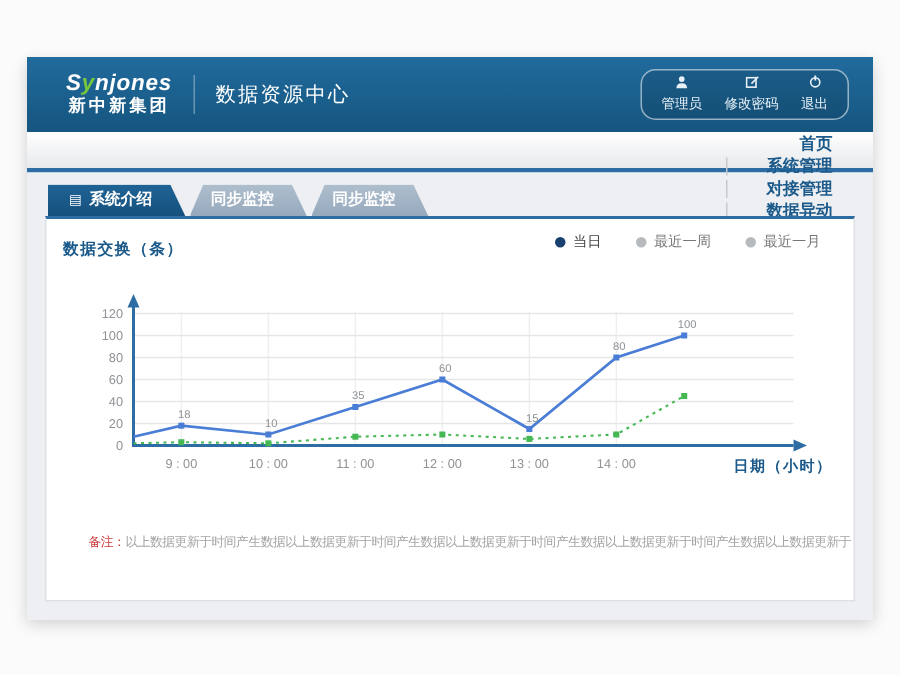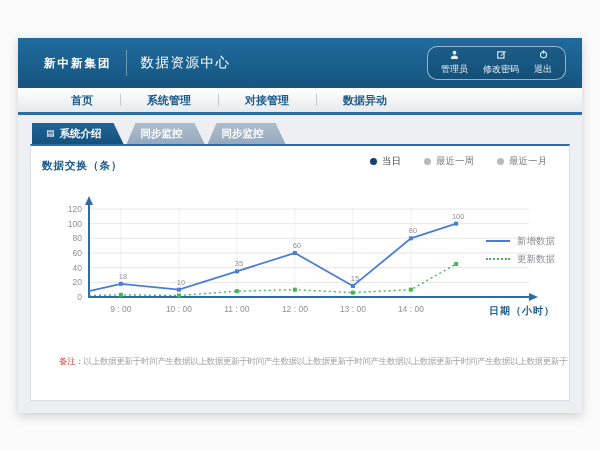--- a/index.html
+++ b/index.html
@@ -14,21 +14,21 @@
   .logo-sub{font-size:11.5px;font-weight:bold;letter-spacing:2px;}
   .v-div{width:1px;height:26px;background:rgba(255,255,255,.35);margin:0 14px;}
   .app-title{color:#fff;font-size:13.5px;letter-spacing:1.5px;}
   .user-pill{position:absolute;right:16px;top:50%;transform:translateY(-50%);
     border:1px solid rgba(255,255,255,.55);border-radius:10px;padding:3px 13px;display:flex;gap:15px;
     color:#e9f1f8;font-size:9px;align-items:center;background:rgba(0,0,0,.10);}
   .user-item{display:flex;align-items:center;gap:4px;cursor:pointer;white-space:nowrap;flex-direction:column;}
   .user-item svg{display:block;}
   
   .nav{height:24px;background:linear-gradient(#ffffff,#e7e9eb);border-bottom:3px solid #2e6da4;
-    display:flex;align-items:center;padding-left:26px;}
+    display:flex;align-items:flex-end;padding-left:26px;flex-direction:column;}
   .nav-item{color:#1b5a8a;font-size:11px;font-weight:bold;padding:0 27px;position:relative;cursor:pointer;}
   .nav-item + .nav-item::before{content:'';position:absolute;left:0;top:50%;transform:translateY(-50%);
     width:1px;height:12px;background:#c6cacf;}
   
   .content{height:298px;background:#edeff2;padding:8px 12px 0;box-sizing:border-box;}
   .tabs{display:flex;height:21px;margin-left:2px;}
   .tab{position:relative;color:#fff;font-size:10.5px;font-weight:bold;line-height:21px;
     padding:0 22px 0 14px;background:linear-gradient(#aebecd,#96a9bd);margin-right:3px;
     clip-path:polygon(9px 0,calc(100% - 10px) 0,100% 100%,0 100%);display:flex;align-items:center;gap:5px;cursor:pointer;}
   .tab.active{background:linear-gradient(#1f6496,#16507d);z-index:2;
@@ -59,20 +59,21 @@
     color:#a3a3a3;letter-spacing:-0.3px;}
   .footnote .red{color:#cc3b3b;}
 </style>
 </head>
 <body>
 
 <div class="page">
 
   <div class="header">
     <div class="logo">
+      <div class="logo-main"><span>S</span><span class="logo-y">y</span><span>njones</span></div>
       <div class="logo-sub">新中新集团</div>
     </div>
     <div class="v-div"></div>
     <div class="app-title">数据资源中心</div>
     <div class="user-pill">
       <span class="user-item">
         <span>
             <svg width="9" height="9" viewBox="0 0 10 10">
               <circle cx="5" cy="3" r="2.1" fill="#e9f1f8"></circle>
               <path d="M1 10 Q1 6.2 5 6.2 Q9 6.2 9 10 Z" fill="#e9f1f8"></path>
@@ -189,29 +190,19 @@
           <polyline points="58,111.53333333333333 89.90000000000003,110.8 147.90000000000003,111.53333333333333 205.90000000000003,107.13333333333334 263.90000000000003,105.66666666666667 321.90000000000003,108.6 379.90000000000003,105.66666666666667 425.14,80" fill="none" stroke="#45b854" stroke-width="1.4" stroke-dasharray="2,3"></polyline>
           <rect x="87.90000000000003" y="108.8" width="4" height="4" fill="#45b854"></rect>
           <rect x="145.90000000000003" y="109.53333333333333" width="4" height="4" fill="#45b854"></rect>
           <rect x="203.90000000000003" y="105.13333333333334" width="4" height="4" fill="#45b854"></rect>
           <rect x="261.90000000000003" y="103.66666666666667" width="4" height="4" fill="#45b854"></rect>
           <rect x="319.90000000000003" y="106.6" width="4" height="4" fill="#45b854"></rect>
           <rect x="377.90000000000003" y="103.66666666666667" width="4" height="4" fill="#45b854"></rect>
           <rect x="423.14" y="78" width="4" height="4" fill="#45b854"></rect>
         </svg>
 
-      <div class="legend">
-        <div class="legend-item">
-          <span class="sample solid"></span>
-          <span>新增数据</span>
-        </div>
-        <div class="legend-item">
-          <span class="sample dotted"></span>
-          <span>更新数据</span>
-        </div>
-      </div>
 
       <div class="footnote">
         <span class="red">备注：</span><span>以上数据更新于时间产生数据以上数据更新于时间产生数据以上数据更新于时间产生数据以上数据更新于时间产生数据以上数据更新于</span>
       </div>
     </div>
   </div>
 </div>
 
 </body></html>

